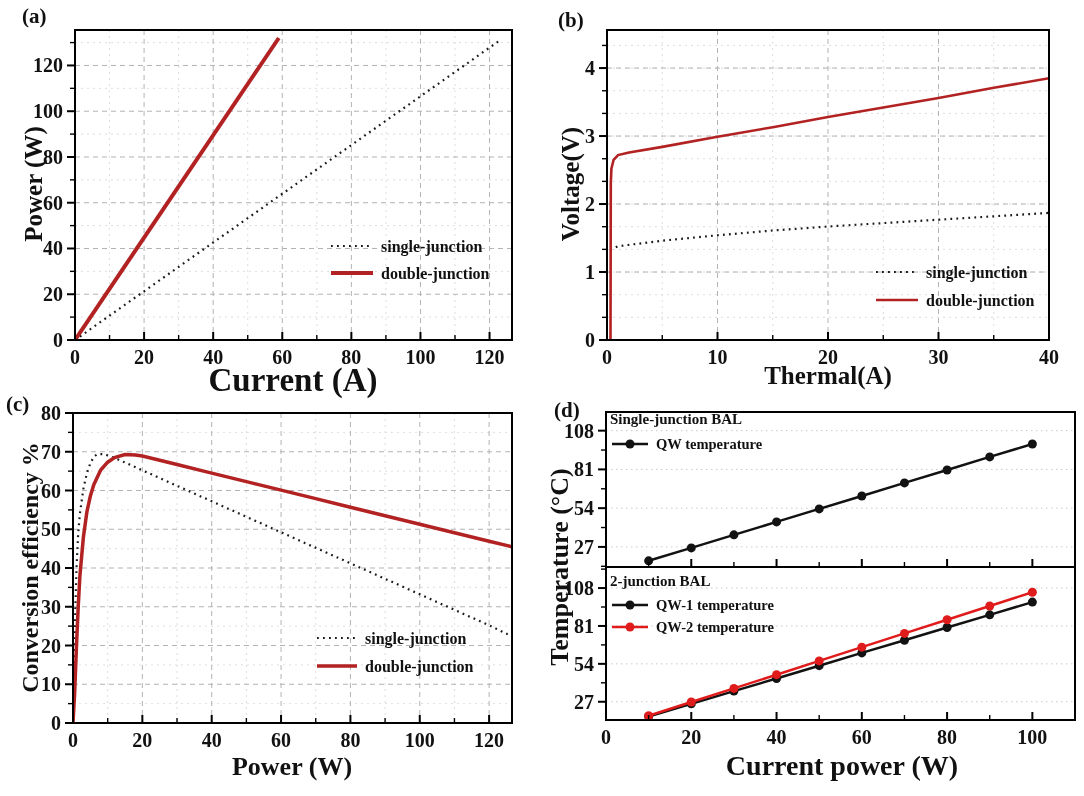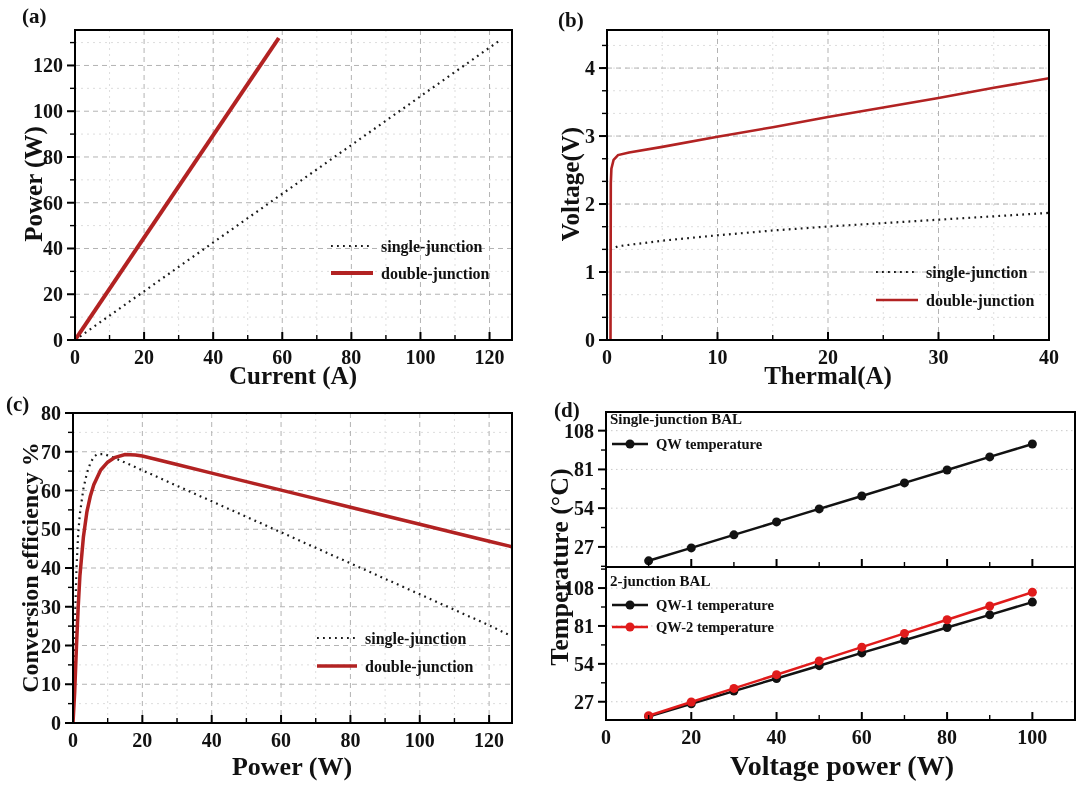--- a/index.html
+++ b/index.html
@@ -390,23 +390,23 @@
         <rect x="64" y="169" width="469" height="153"></rect>
       </clipPath>
     </svg>
 
   <div class="plabel" style="left:22px;top:4px;">(a)</div>
   <div class="plabel" style="left:558px;top:8px;">(b)</div>
   <div class="plabel" style="left:6px;top:392px;">(c)</div>
   <div class="plabel" style="left:554px;top:398px;">(d)</div>
 
   <div class="axlab ylab" style="left:-126px;top:170px;width:320px;font-size:25px;">Power (W)</div>
-  <div class="axlab" style="left:143px;top:362px;width:300px;font-size:25px;">Current (A)</div>
+  <div class="axlab" style="left:143px;top:362px;width:300px;font-size:33px;">Current (A)</div>
 
   <div class="axlab ylab" style="left:411px;top:170px;width:320px;font-size:25px;">Voltage(V)</div>
   <div class="axlab" style="left:678px;top:362px;width:300px;font-size:25px;">Thermal(A)</div>
 
   <div class="axlab ylab" style="left:-140px;top:554px;width:340px;font-size:24px;">Conversion efficiency %</div>
   <div class="axlab" style="left:142px;top:752px;width:300px;font-size:26px;">Power (W)</div>
 
   <div class="axlab ylab" style="left:400px;top:552px;width:320px;font-size:26px;">Temperature (°C)</div>
-  <div class="axlab" style="left:672px;top:750px;width:340px;font-size:28px;">Voltage power (W)</div>
+  <div class="axlab" style="left:672px;top:750px;width:340px;font-size:28px;">Current power (W)</div>
 </div>
 
 </body></html>

